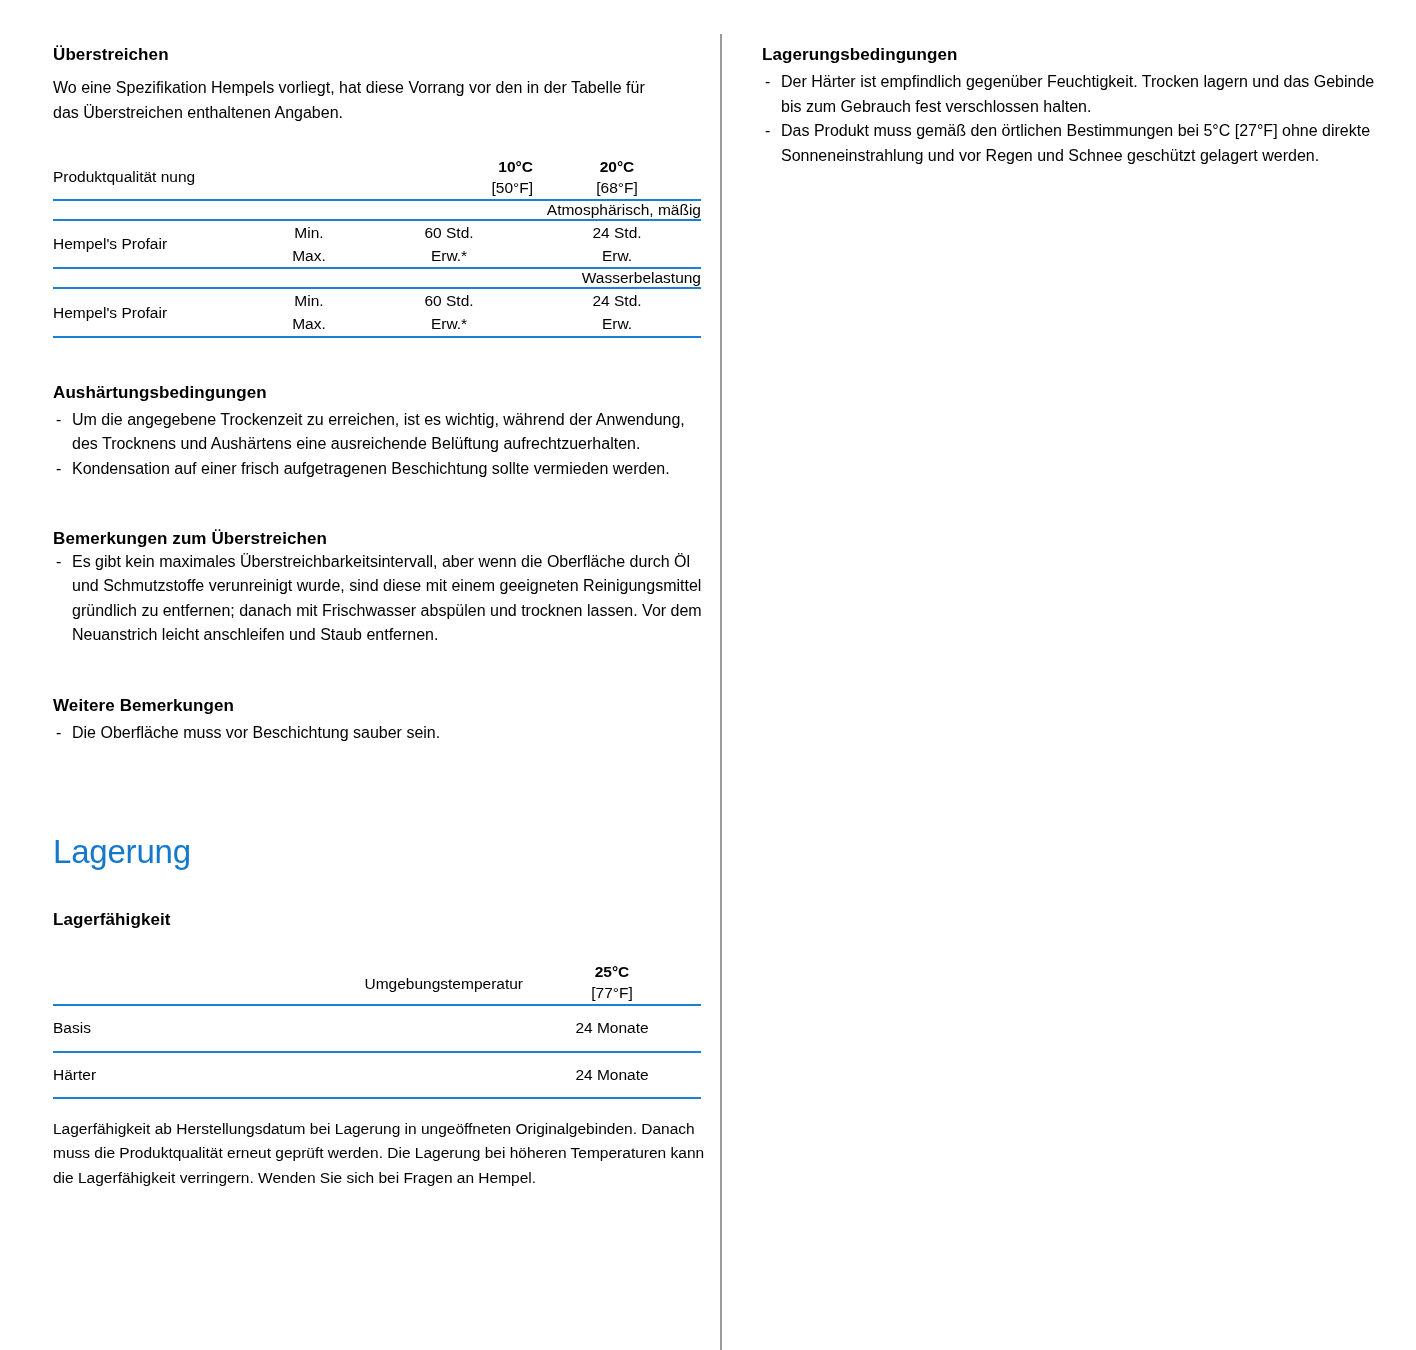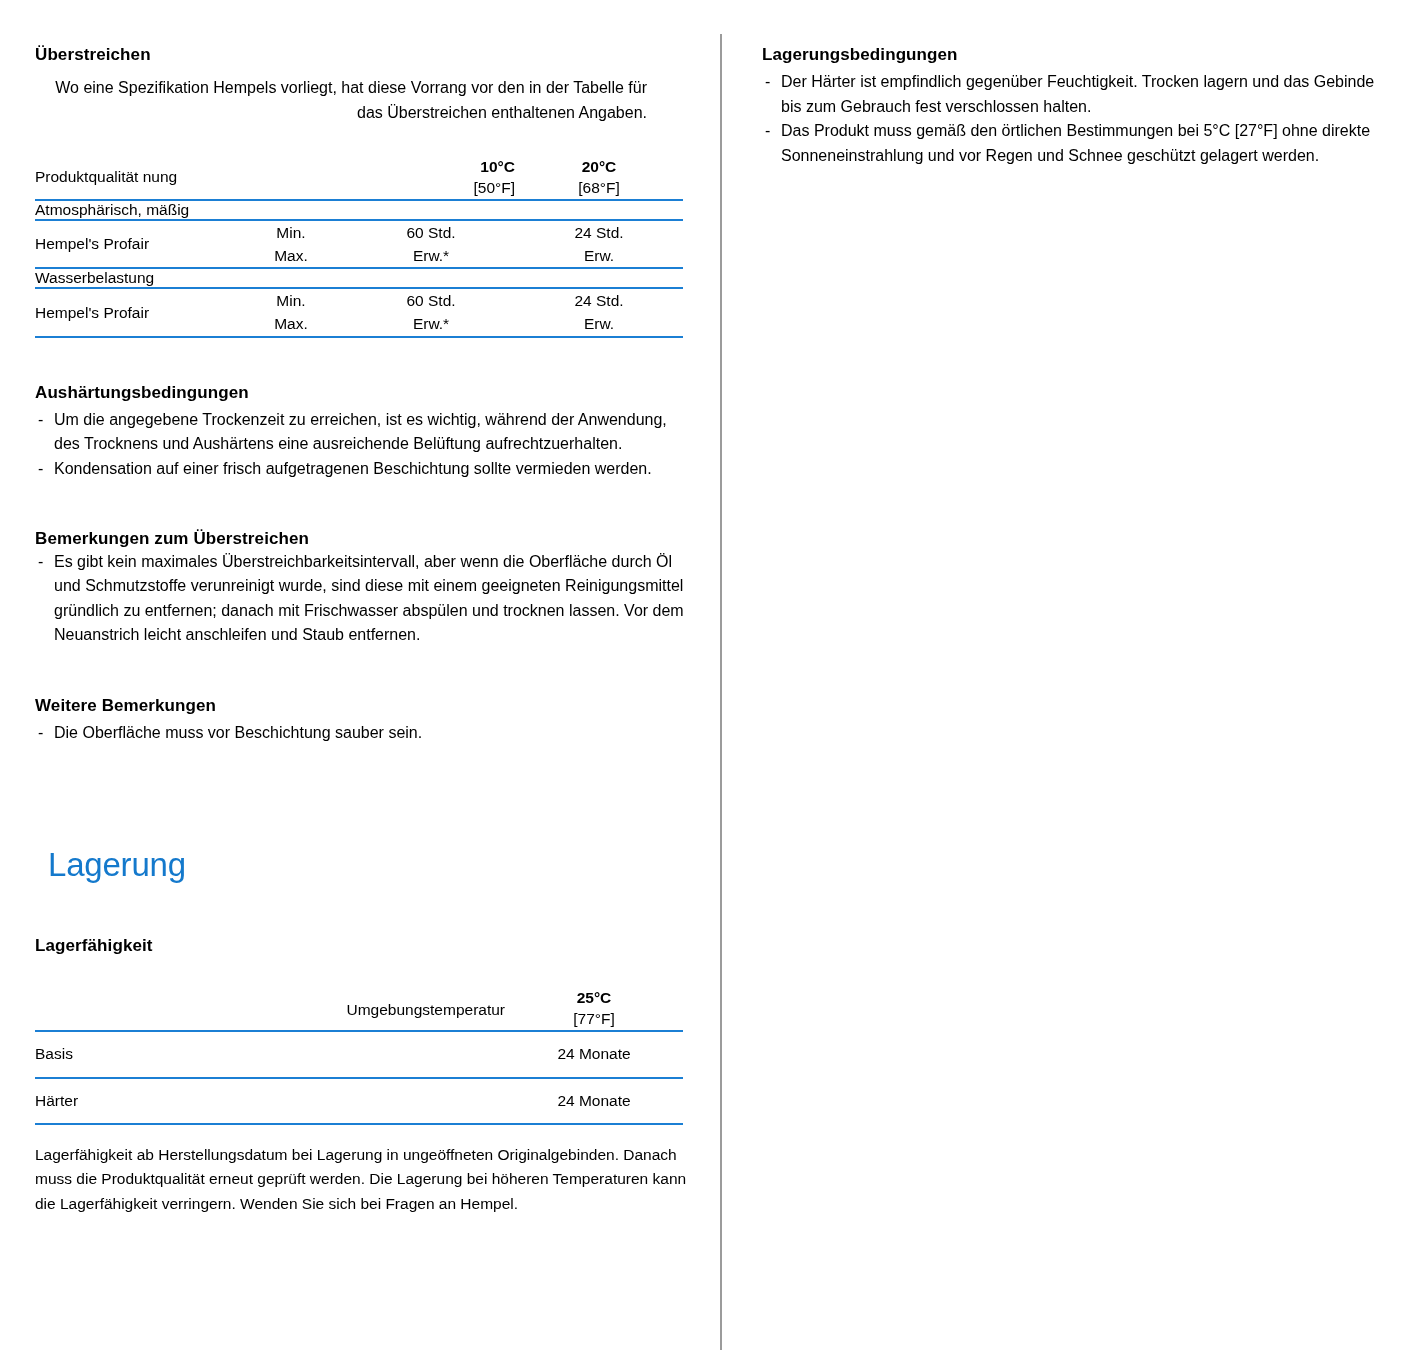--- a/index.html
+++ b/index.html
@@ -21,21 +21,21 @@
   .page {
     position: relative;
     width: 1416px;
     height: 1350px;
     display: flex;
   }
 
   
   .col-left {
     width: 720px;
-    padding: 44px 0 0 35px;
+    padding: 44px 0 0 53px;
     position: relative;
   }
   .col-divider {
     width: 2px;
     background: #9b9b9b;
     margin-top: 34px;
     margin-bottom: 0;
     flex: 0 0 2px;
   }
   .col-right {
@@ -49,30 +49,29 @@
     font-size: 17px;
     font-weight: bold;
     margin: 0 0 11px 0;
     line-height: 1.25;
     letter-spacing: 0.1px;
   }
   h2.section-head {
     font-size: 33px;
     font-weight: normal;
     color: #1479cc;
-    margin: 13px;
+    margin: 0;
     line-height: 1.15;
     letter-spacing: -0.2px;
   }
   p.body-text {
     font-size: 16px;
     line-height: 1.52;
     margin: 0;
     max-width: 612px;
-    text-align: right;
   }
   p.footnote {
     font-size: 15.5px;
     line-height: 1.58;
     margin: 0;
     max-width: 655px;
   }
 
   
   ul.dash-list {
@@ -110,21 +109,21 @@
   .hdr-cell {
     padding: 6px 0 8px 0;
     font-weight: bold;
     font-size: 15.5px;
     line-height: 1.35;
   }
   .hdr-cell .cels { display: block; font-weight: bold; }
   .hdr-cell .fahr { display: block; font-weight: normal; }
   .rule-blue { border-bottom: 2.5px solid #1b7fd4; }
   .span-row td {
-    text-align: left;
+    text-align: right;
     padding: 6px 0 7px 0;
     font-size: 15.5px;
   }
   .data-row td {
     padding: 8px 0 9px 0;
     font-size: 15.5px;
     line-height: 1.5;
   }
   .data-row td.label-cell { text-align: left; }
   .data-row td.centered { text-align: center; }

